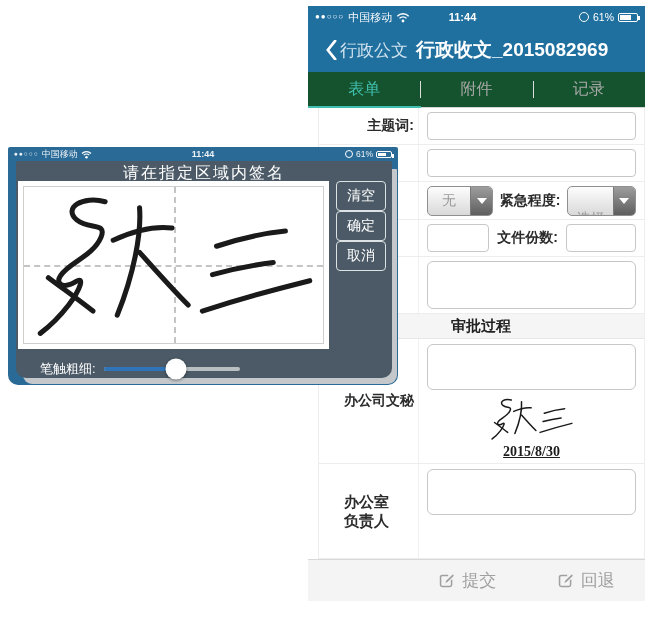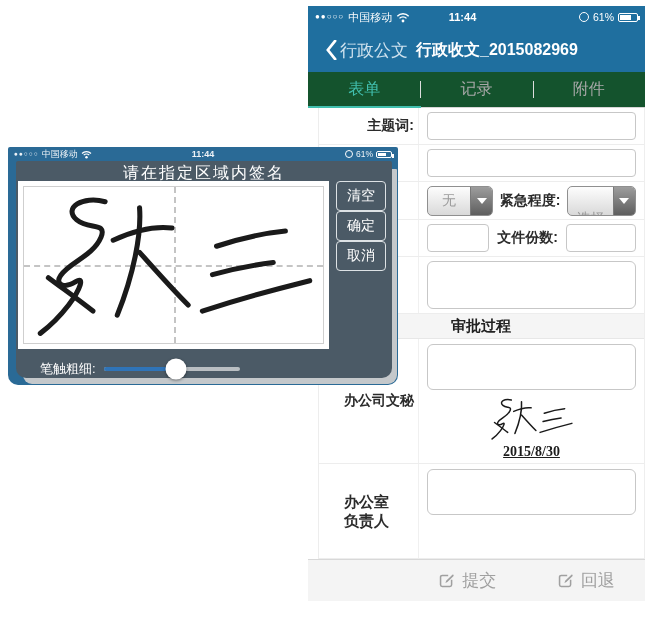--- a/index.html
+++ b/index.html
@@ -15,21 +15,21 @@
   .carrier { font-size:11px; }
   .st-time { flex:0 0 auto; font-weight:bold; font-size:11px; transform:translateX(-14px); }
   .st-right { display:flex; align-items:center; gap:4px; flex:1; justify-content:flex-end; }
   .lock-circ { width:10px; height:10px; border:1.3px solid #fff; border-radius:50%; display:inline-block; }
   .batt { width:20px; height:9px; border:1px solid #fff; border-radius:2px; position:relative; display:inline-block; }
   .batt i { position:absolute; left:1px; top:1px; bottom:1px; width:60%; background:#fff; }
   .batt:after { content:""; position:absolute; right:-3px; top:2px; width:2px; height:4px; background:#fff; }
   .nav-row { height:44px; display:flex; align-items:center; padding:0 18px; }
   .back-chev { margin-right:3px; }
   .back-label { font-size:17px; color:#cfe2ee; margin-right:8px; cursor:pointer; }
-  .nav-title { font-size:16px; font-weight:bold; color:#fff; white-space:nowrap; }
+  .nav-title { font-size:19px; font-weight:bold; color:#fff; white-space:nowrap; }
 
   .tab-bar { height:36px; display:flex; position:relative; background:#14532d; border-bottom:1px solid #d6d6d6; }
   .tab { flex:1; display:flex; align-items:center; justify-content:center; font-size:16px; color:#a8a8a8; cursor:pointer; position:relative; }
   .tab.active { color:#41bfae; }
   .tab + .tab:before { content:""; position:absolute; left:0; top:9px; bottom:9px; border-left:1px solid #ddd; }
   .tab-underline { position:absolute; left:0; bottom:-1px; width:33.4%; height:2px; background:#41bfae; }
 
   .form-area { background:#fff; border-right:1px solid #eee; }
   .frow { display:flex; margin-left:10px; border-left:1px solid #ededed; border-bottom:1px solid #ededed; }
   .lcell { width:100px; display:flex; align-items:center; justify-content:flex-end; padding-right:4px; border-right:1px solid #f0f0f0; font-size:14px; font-weight:bold; color:#2b2b2b; }
@@ -129,24 +129,24 @@
         <span class="back-label">行政公文</span>
         <span class="nav-title">行政收文_2015082969</span>
       </div>
     </div>
 
     <div class="tab-bar">
       <div class="tab active">
           <span>表单</span>
         </div>
       <div class="tab">
+          <span>附件</span>
+        </div>
+      <div class="tab">
           <span>记录</span>
-        </div>
-      <div class="tab">
-          <span>附件</span>
         </div>
       <div class="tab-underline"></div>
     </div>
 
     <div class="form-area">
       <div class="frow r1">
         <div class="lcell">
             <span>主题词:</span>
           </div>
         <div class="vcell">

